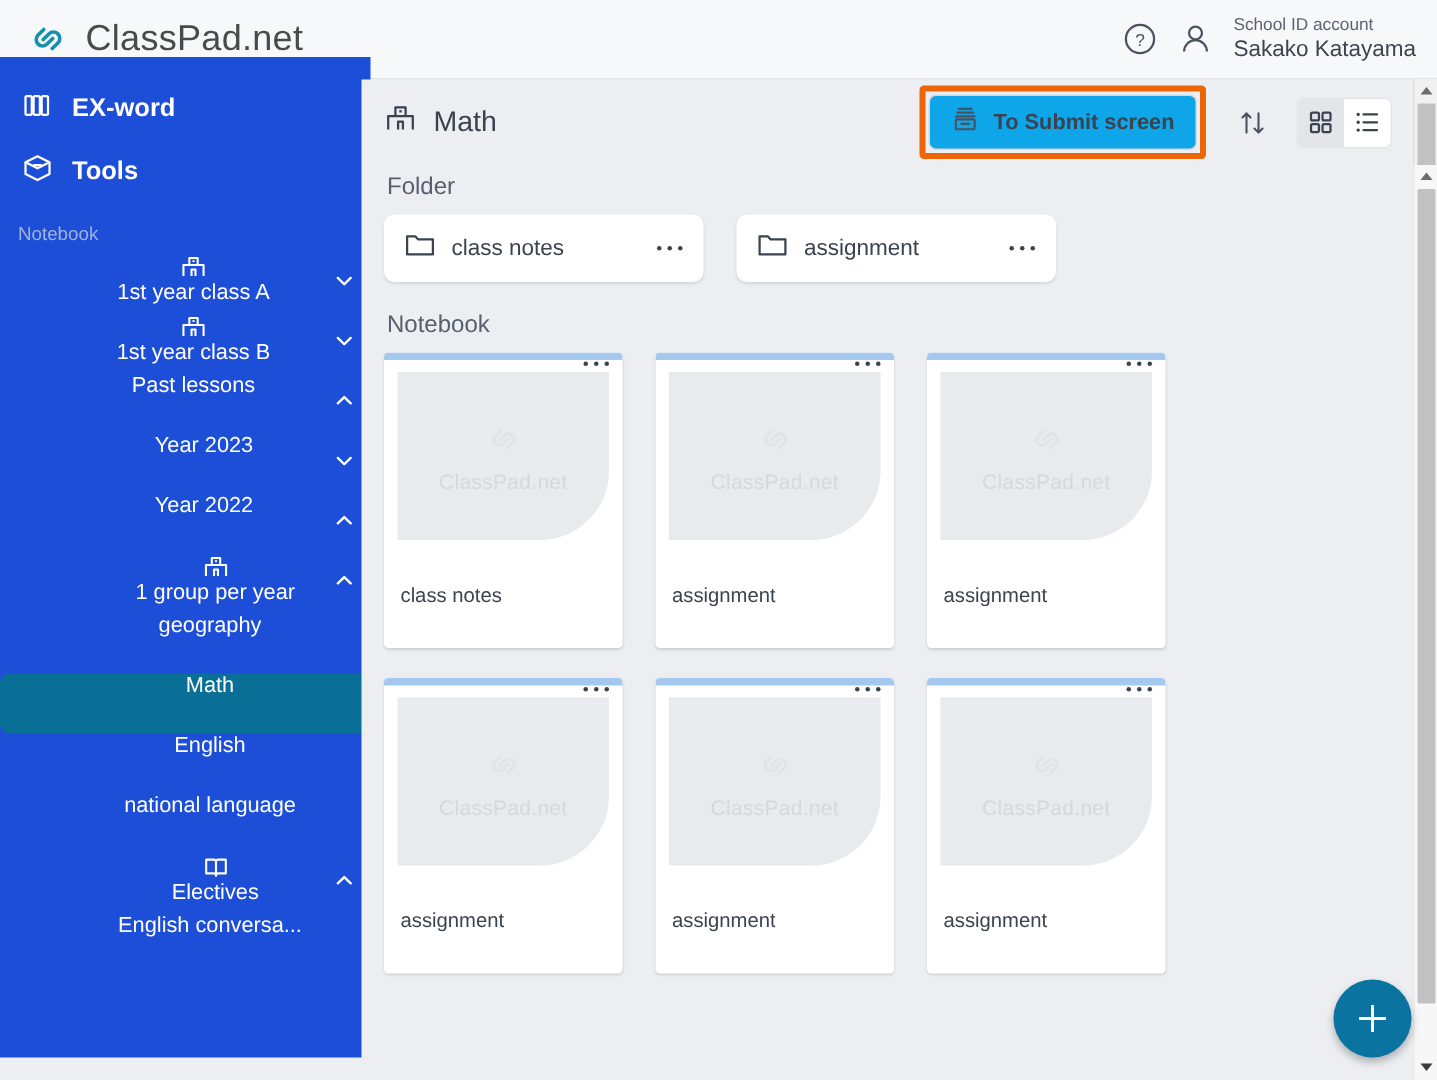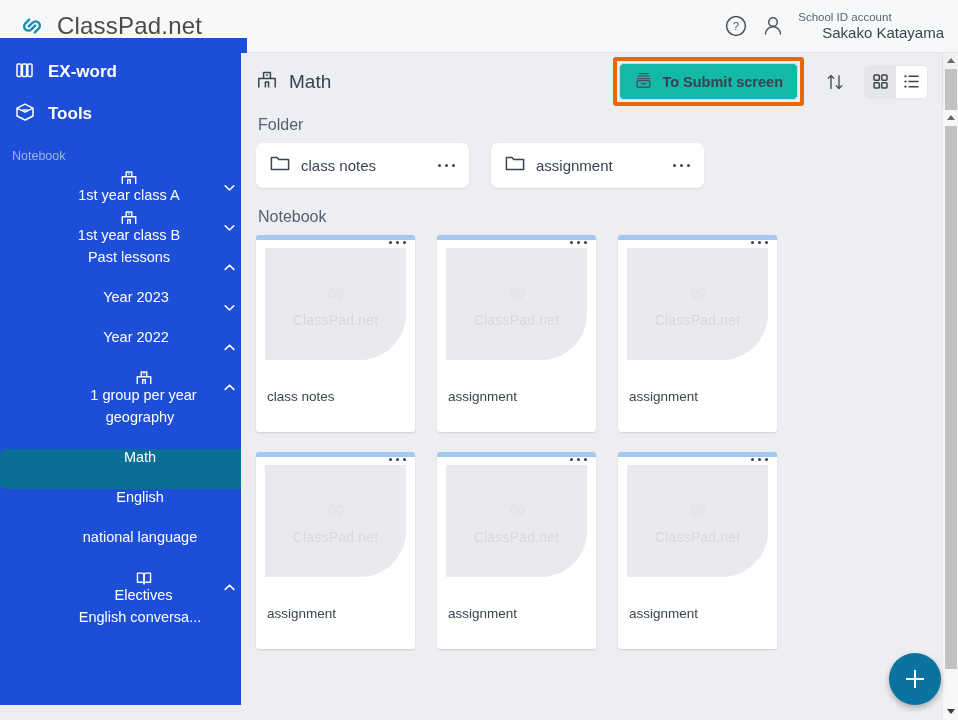--- a/index.html
+++ b/index.html
@@ -23,21 +23,21 @@
   .brand-name { font-size: 24px; color: #4a4a4a; letter-spacing: .2px; }
 
   .topbar-right {
     margin-left: auto; display: flex; align-items: center; gap: 14px;
     padding-right: 14px;
   }
   .help-icon { width: 24px; height: 24px; display: block; }
   .person-icon { width: 22px; height: 24px; display: block; }
   .acct { line-height: 1.15; }
   .acct-label { font-size: 11.5px; color: #5a6472; display: block; }
-  .acct-name { font-size: 15px; color: #3c4450; display: block; margin-left: 24px; }
+  .acct-name { font-size: 15px; color: #3c4450; display: block; }
 
   
   .sidebar {
     position: absolute; top: 38px; left: 0; width: 247px; height: 667px;
     background: #1d4ed8;
     overflow: hidden;
   }
   .side-top { padding-top: 13px; }
   .side-main {
     display: flex; align-items: center; gap: 12px;
@@ -89,21 +89,21 @@
   }
   .c-title { display: flex; align-items: center; gap: 11px; }
   .c-title-text { font-size: 19px; color: #3a4350; }
 
   .c-actions { margin-left: auto; display: flex; align-items: center; gap: 0; padding-right: 14px; }
   .submit-wrap {
     border: 4px solid #ec6608; border-radius: 3px; padding: 2px;
     margin-right: 14px;
   }
   .submit-btn {
-    background: #14b8a6; border: 1px solid #d6d9de; border-radius: 5px;
+    background: #0ea5e9; border: 1px solid #d6d9de; border-radius: 5px;
     height: 37px; padding: 0 14px;
     display: flex; align-items: center; gap: 9px;
     font-size: 14.5px; font-weight: bold; color: #3a4350; cursor: pointer;
   }
   .sort-btn {
     width: 34px; height: 34px; display: flex; align-items: center; justify-content: center;
     cursor: pointer; margin-right: 12px;
   }
   .view-toggle {
     display: flex; background: #fff; border-radius: 5px; overflow: hidden;

